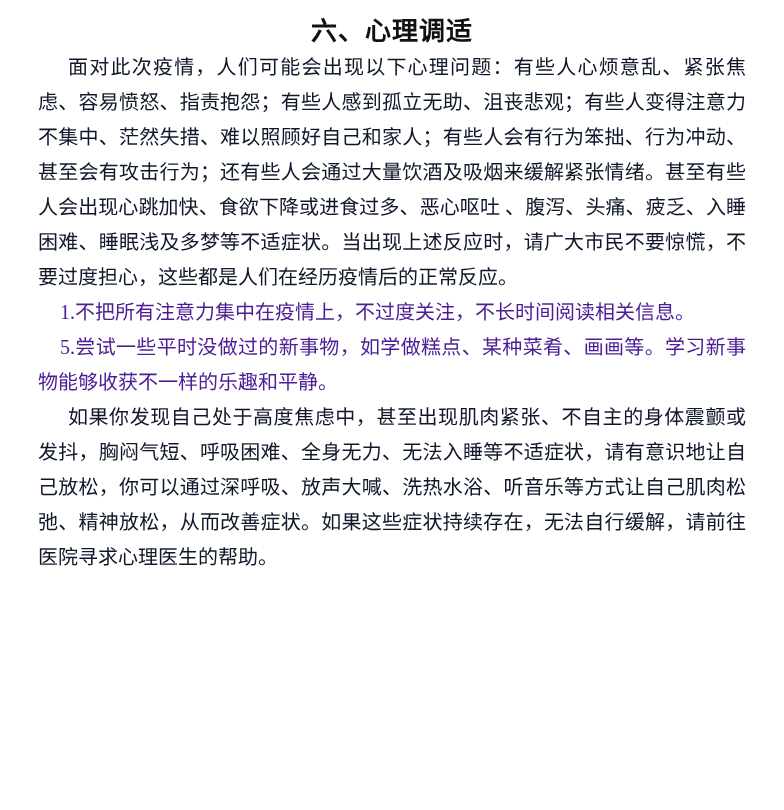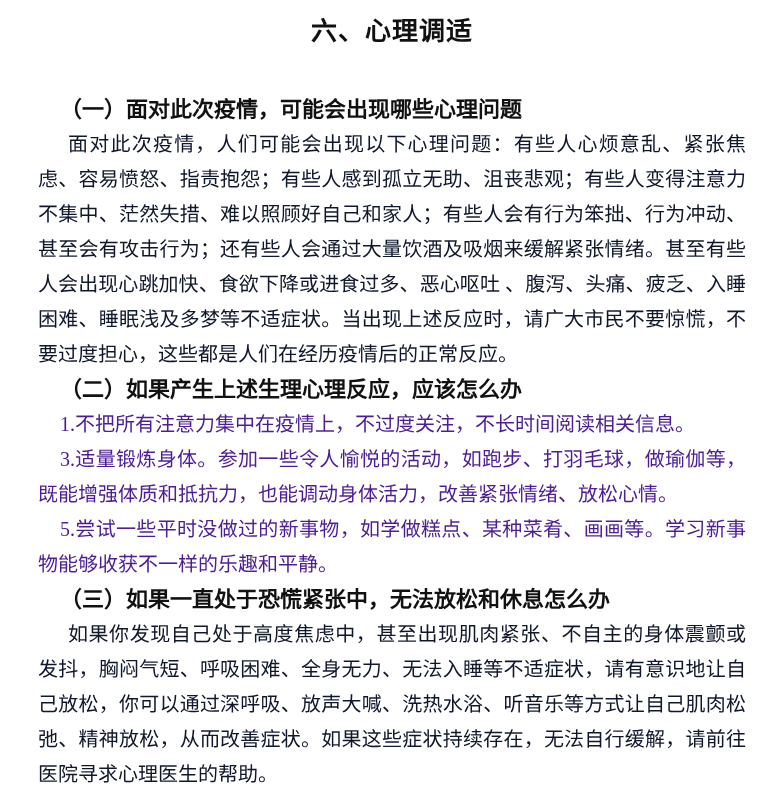--- a/index.html
+++ b/index.html
@@ -67,31 +67,27 @@
   </style>
 </head>
 <body>
 
 <div class="page">
 
   <h1 class="doc-title">六、心理调适</h1>
 
   <div class="content">
 
-    <h2 class="sec-heading first">（一）面对此次疫情，可能会出现哪些心理问题</h2>
 
     <p class="para">面对此次疫情，人们可能会出现以下心理问题：有些人心烦意乱、紧张焦虑、容易愤怒、指责抱怨；有些人感到孤立无助、沮丧悲观；有些人变得注意力不集中、茫然失措、难以照顾好自己和家人；有些人会有行为笨拙、行为冲动、甚至会有攻击行为；还有些人会通过大量饮酒及吸烟来缓解紧张情绪。甚至有些人会出现心跳加快、食欲下降或进食过多、恶心呕吐 、腹泻、头痛、疲乏、入睡困难、睡眠浅及多梦等不适症状。当出现上述反应时，请广大市民不要惊慌，不要过度担心，这些都是人们在经历疫情后的正常反应。</p>
 
-    <h2 class="sec-heading">（二）如果产生上述生理心理反应，应该怎么办</h2>
 
     <p class="item">1.不把所有注意力集中在疫情上，不过度关注，不长时间阅读相关信息。</p>
 
 
-    <p class="item">3.适量锻炼身体。参加一些令人愉悦的活动，如跑步、打羽毛球，做瑜伽等，既能增强体质和抵抗力，也能调动身体活力，改善紧张情绪、放松心情。</p>
 
     <p class="item">5.尝试一些平时没做过的新事物，如学做糕点、某种菜肴、画画等。学习新事物能够收获不一样的乐趣和平静。</p>
 
-    <h2 class="sec-heading">（三）如果一直处于恐慌紧张中，无法放松和休息怎么办</h2>
 
     <p class="para">如果你发现自己处于高度焦虑中，甚至出现肌肉紧张、不自主的身体震颤或发抖，胸闷气短、呼吸困难、全身无力、无法入睡等不适症状，请有意识地让自己放松，你可以通过深呼吸、放声大喊、洗热水浴、听音乐等方式让自己肌肉松弛、精神放松，从而改善症状。如果这些症状持续存在，无法自行缓解，请前往医院寻求心理医生的帮助。</p>
 
   </div>
 </div>
 
 </body></html>

